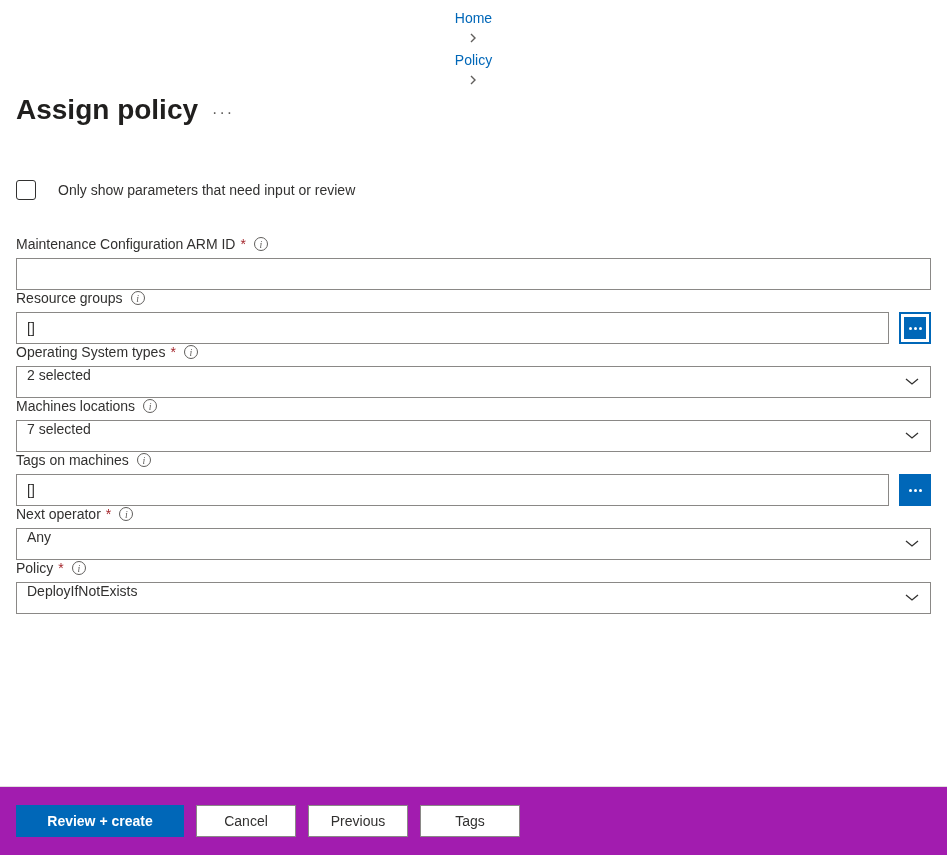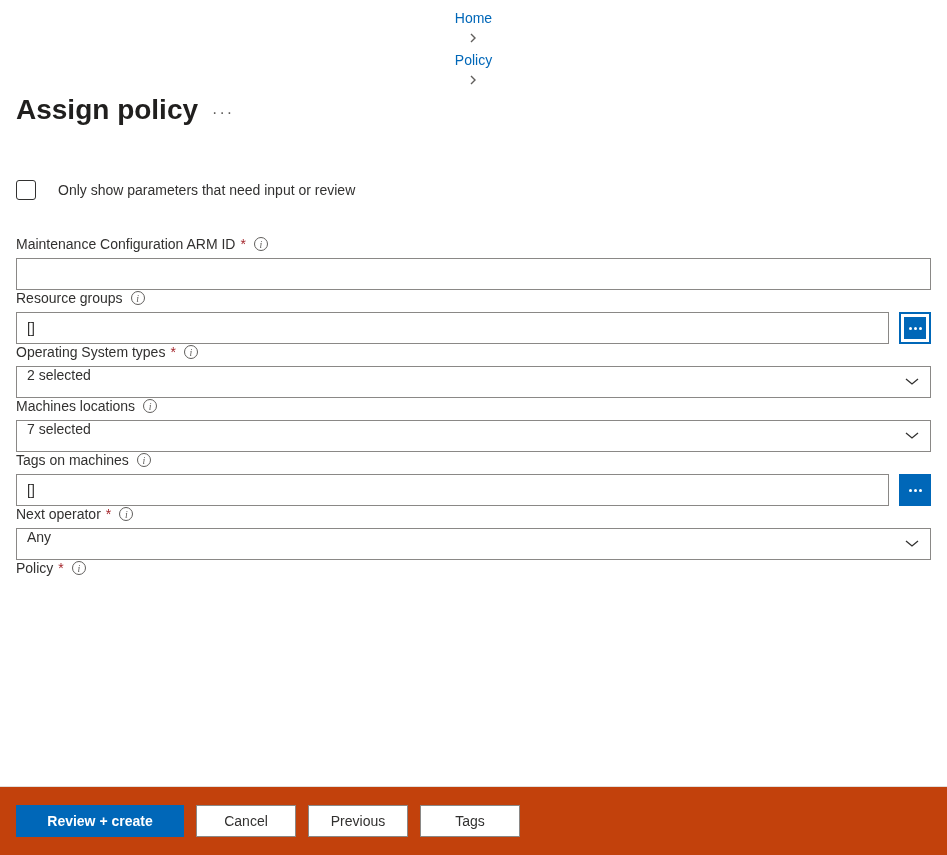--- a/index.html
+++ b/index.html
@@ -179,21 +179,21 @@
 
     .footer {
       position: absolute;
       left: 0;
       right: 0;
       bottom: 0;
       border-top: 1px solid #e1dfdd;
       padding: 18px 16px;
       display: flex;
       gap: 12px;
-      background: #c2410c;
+      background: #a21caf;
     }
     .btn {
       height: 32px;
       padding: 0 20px;
       font-size: 14px;
       font-family: inherit;
       border: 1px solid #8a8886;
       background: #fff;
       color: #323130;
       cursor: pointer;
@@ -340,20 +340,32 @@
     </div>
   </div>
 </div>
 
 <div class="field">
   <div class="field-label-row">
     <span>Policy</span>
     <span class="required-star">*</span>
     <span class="info-icon">i</span>
   </div>
+  <div class="input-row">
+    <div class="select-wrap">
+      <div class="select-input">
+        <span>DeployIfNotExists</span>
+      </div>
+      <span class="select-chevron">
+        <svg width="14" height="10" viewBox="0 0 14 10">
+            <path d="M1 2l6 5 6-5" stroke="#323130" stroke-width="1.3" fill="none"></path>
+          </svg>
+      </span>
+    </div>
+  </div>
 </div>
 
 <div class="footer">
   <button class="btn primary">Review + create</button>
   <button class="btn">Cancel</button>
   <button class="btn">Previous</button>
   <button class="btn">Tags</button>
 </div>
 
 </body></html>

